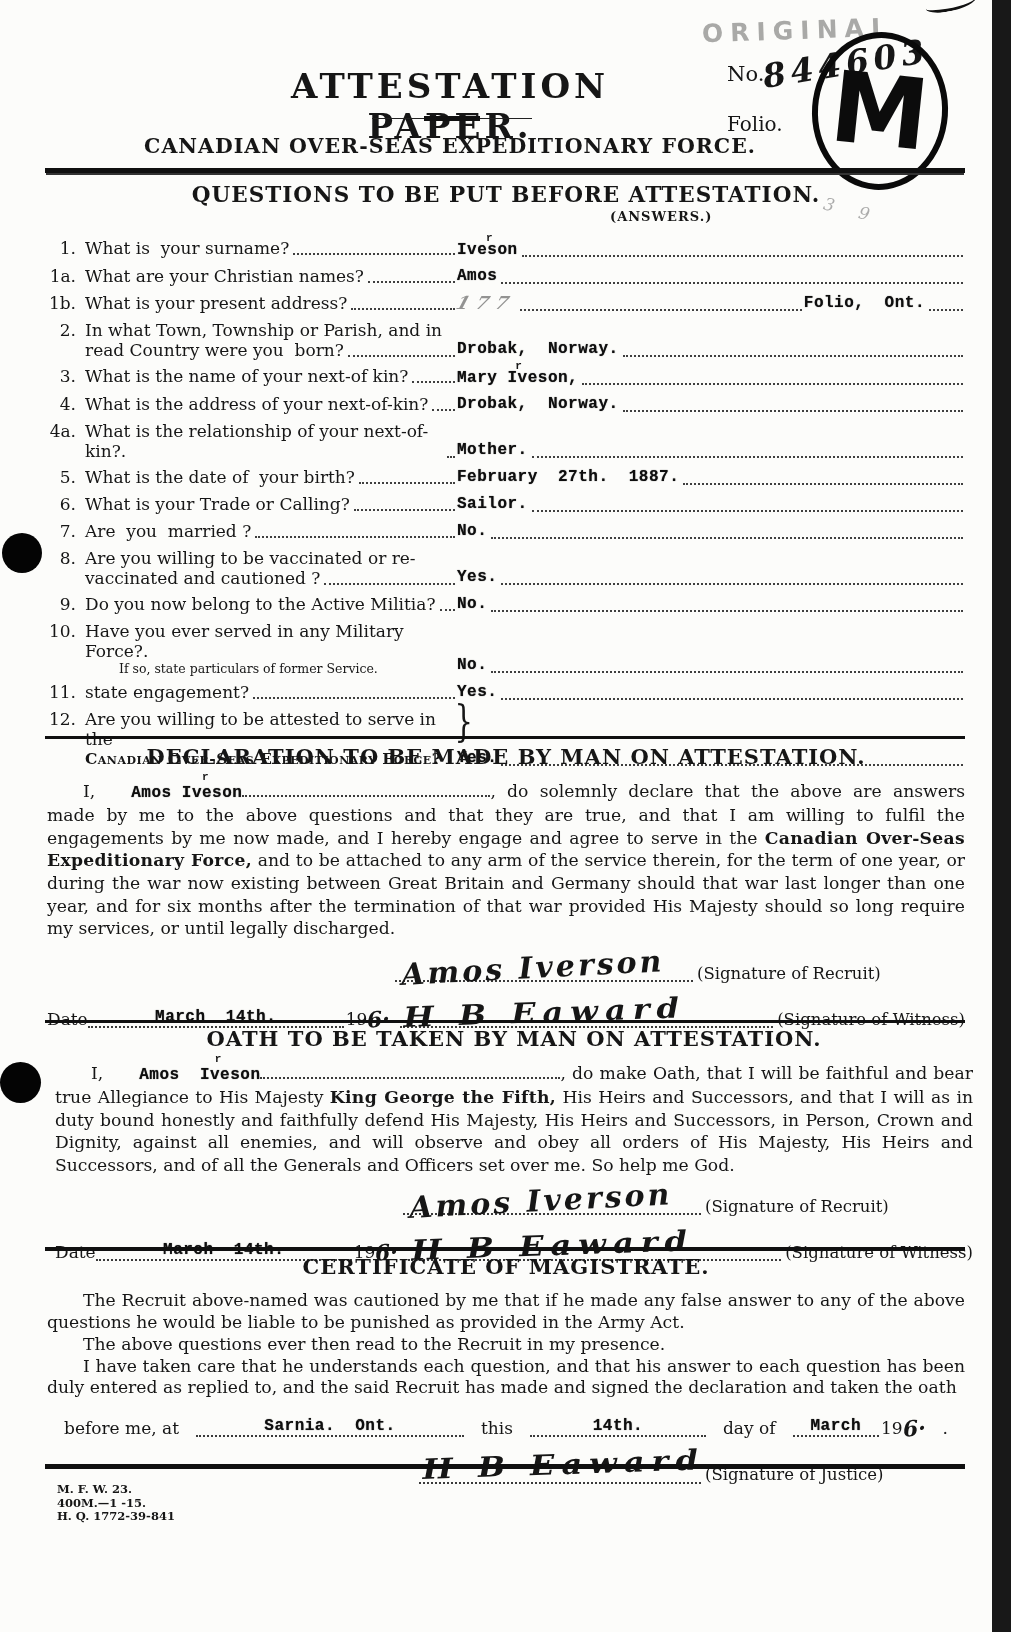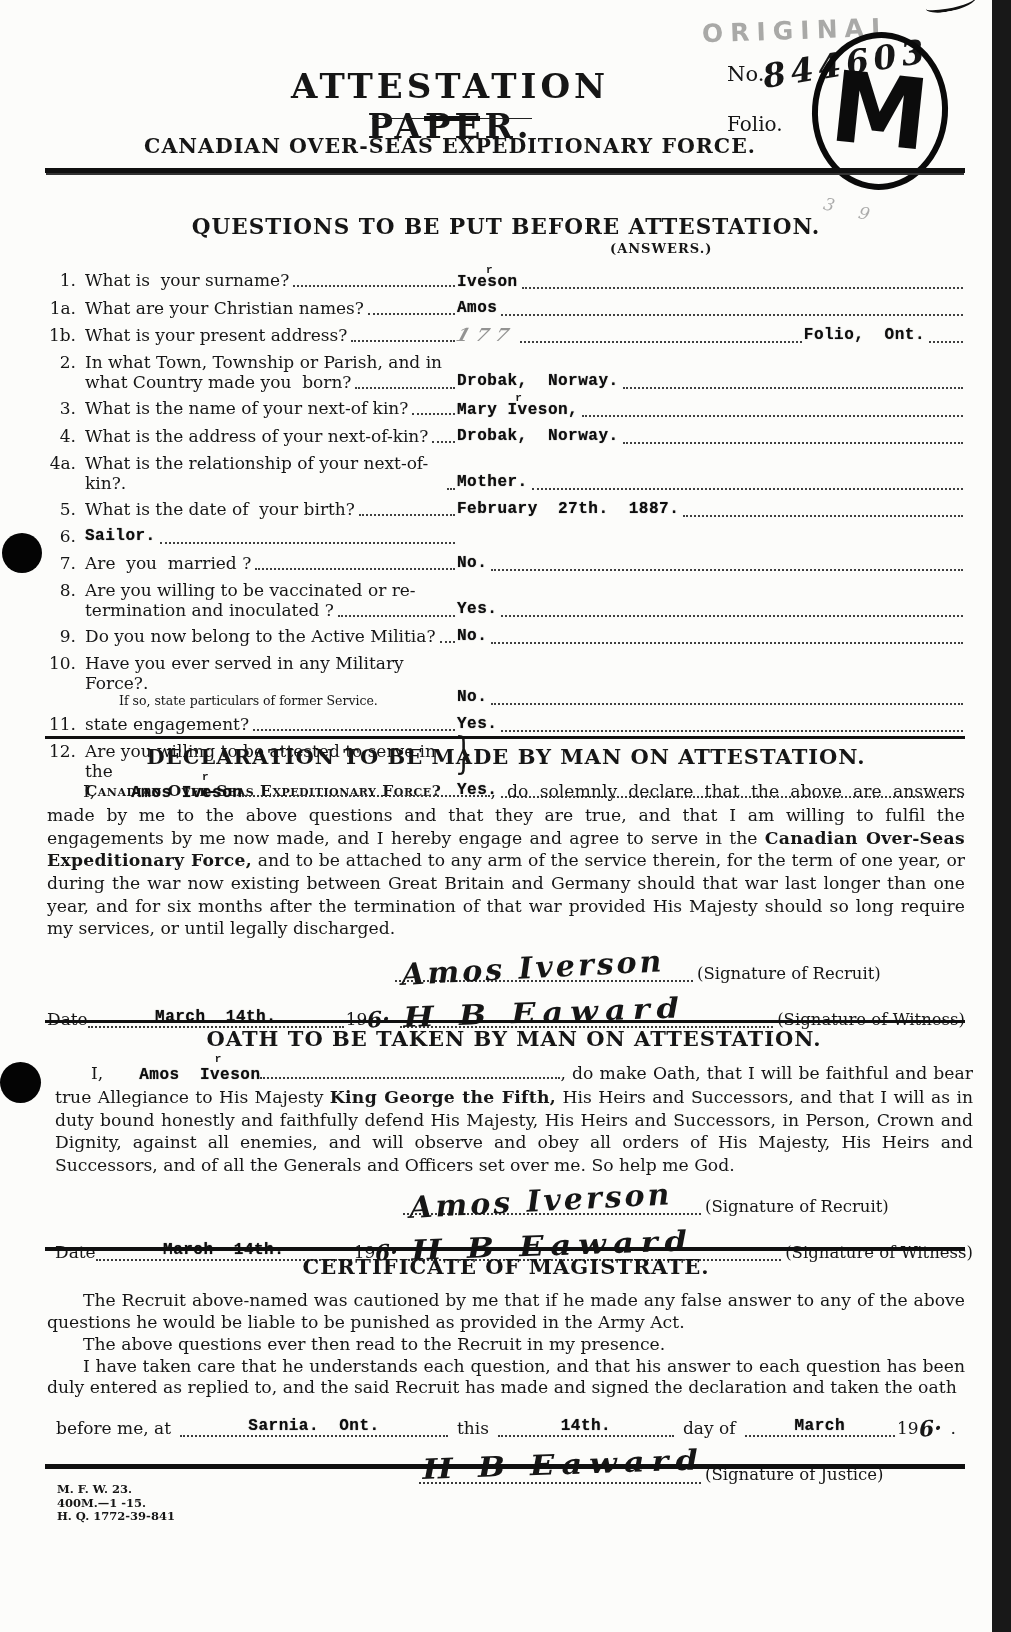--- a/index.html
+++ b/index.html
@@ -35,21 +35,21 @@
   
   .rule{position:absolute;left:45px;width:920px;background:#101010;}
   .rule1{top:168px;height:5px;box-shadow:0 3px 0 -1px #333;}
   .rule2{top:736px;height:3px;}
   .rule3{top:1020px;height:3px;}
   .rule4{top:1247px;height:4px;}
   .rule5{top:1464px;height:5px;}
 
   
   .q-section{position:absolute;left:47px;top:182px;width:918px;}
-  .q-title{text-align:center;font-size:21.5px;font-weight:bold;letter-spacing:1px;margin-top:32px;}
+  .q-title{text-align:center;font-size:21.5px;font-weight:bold;letter-spacing:1px;}
   .answers-label{margin:2px 0 14px 563px;font-size:13px;font-weight:bold;letter-spacing:1px;}
   .pencil-marks{position:absolute;right:85px;top:18px;font-size:17px;font-style:italic;color:#777;
         opacity:.6;transform:rotate(14deg);letter-spacing:10px;}
   .row{display:grid;grid-template-columns:38px 372px 1fr;margin-bottom:6px;font-size:17px;line-height:20px;}
   .q-num{text-align:right;padding-right:9px;}
   .q-line{display:flex;align-items:flex-end;}
   .q-text{white-space:pre-wrap;}
   .leader{flex:1;border-bottom:2px dotted #3f3f3f;margin:0 2px 3px 4px;min-width:8px;}
   .leader.short{flex:0 0 34px;}
   .q-note{font-size:12.5px;margin-left:34px;line-height:15px;}
@@ -86,21 +86,21 @@
   .year{margin:0 2px;}
   .year-script{font-size:22px;letter-spacing:0;transform:rotate(-4deg);position:relative;top:2px;margin-left:-2px;}
   .wit-script{position:absolute;left:4px;bottom:-6px;font-size:28px;letter-spacing:6px;
         transform:rotate(-2deg) scaleX(1.15);transform-origin:left bottom;}
 
   
   .mag{position:absolute;left:47px;top:1254px;width:918px;}
   .mag .para{line-height:1.27;}
   .mag .para.cont{margin-top:0;}
   .before-row{display:flex;align-items:flex-end;margin-top:16px;font-size:17px;line-height:1;}
-  .before-row .label{margin:0 9px;}
+  .before-row .label{margin:0 17px;}
   .justice-row{display:flex;align-items:flex-end;margin-top:30px;margin-left:372px;}
   .justice-row .sig-line{flex:0 0 282px;}
 
   
   .footer-codes{position:absolute;left:57px;top:1483px;font-size:11.5px;font-weight:bold;line-height:13.5px;}
 </style>
 </head>
 <body>
 
 <div class="page">
@@ -176,21 +176,21 @@
             <span class="leader short"></span>
           </div>
         </div>
     </div>
 
     <div class="row ans-bottom">
       <div class="q-num">2.</div>
       <div class="q-cell">
         <div>In  what  Town,  Township or  Parish, and  in</div>
         <div class="q-line">
-            <span class="q-text">what Country made you  born?</span>
+            <span class="q-text">read Country were you  born?</span>
             <span class="leader"></span>
           </div>
       </div>
       <div class="answer">
           <div class="ans-line">
             <span class="typed">Drobak,  Norway.</span>
             <span class="leader"></span>
           </div>
         </div>
     </div>
@@ -254,20 +254,26 @@
       <div class="answer">
           <div class="ans-line">
             <span class="typed">February  27th.  1887.</span>
             <span class="leader"></span>
           </div>
         </div>
     </div>
 
     <div class="row">
       <div class="q-num">6.</div>
+      <div class="q-cell">
+          <div class="q-line">
+            <span class="q-text">What is your Trade or Calling?</span>
+            <span class="leader"></span>
+          </div>
+        </div>
       <div class="answer">
           <div class="ans-line">
             <span class="typed">Sailor.</span>
             <span class="leader"></span>
           </div>
         </div>
     </div>
 
     <div class="row">
       <div class="q-num">7.</div>
@@ -283,21 +289,21 @@
             <span class="leader"></span>
           </div>
         </div>
     </div>
 
     <div class="row ans-bottom">
       <div class="q-num">8.</div>
       <div class="q-cell">
         <div>Are  you  willing  to  be  vaccinated  or  re-</div>
         <div class="q-line">
-            <span class="q-text">termination and inoculated ?</span>
+            <span class="q-text">vaccinated and cautioned ?</span>
             <span class="leader"></span>
           </div>
       </div>
       <div class="answer">
           <div class="ans-line">
             <span class="typed">Yes.</span>
             <span class="leader"></span>
           </div>
         </div>
     </div>

